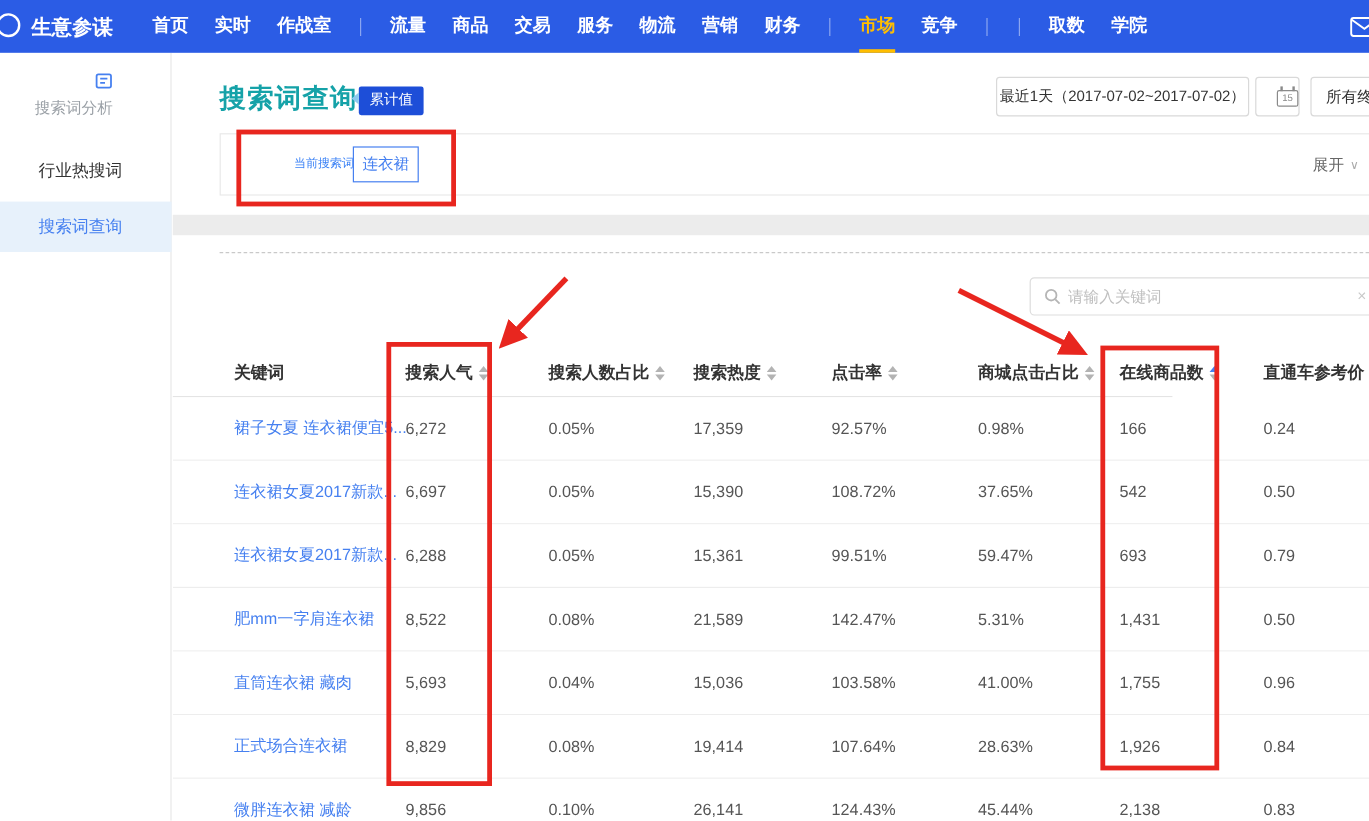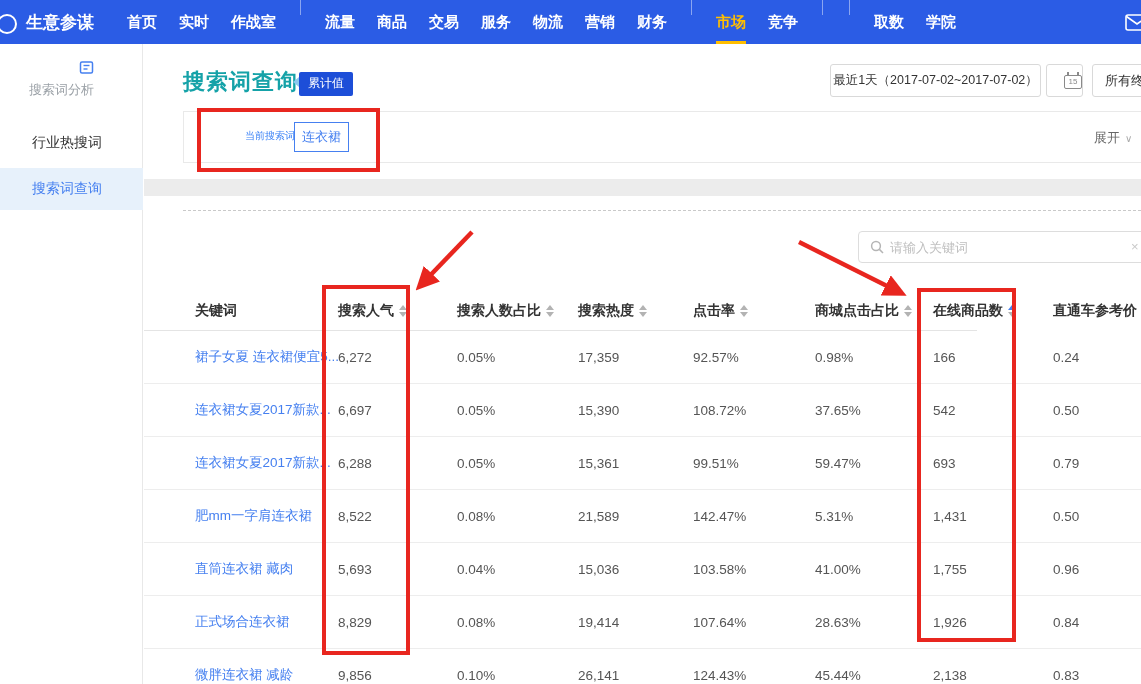--- a/index.html
+++ b/index.html
@@ -3,23 +3,23 @@
 <meta charset="utf-8">
 <style>
   * { margin:0; padding:0; box-sizing:border-box; }
   html,body { width:1141px; height:684px; overflow:hidden; background:#fff;
     font-family:"Liberation Sans","DejaVu Sans",sans-serif; }
   #page { position:relative; width:1141px; height:684px; }
 
   
   .topnav { position:absolute; left:0; top:0; width:1141px; height:44px; background:#2b5ce5;
     display:flex; align-items:center; color:#fff; z-index:5; }
-  .brand { display:flex; align-items:flex-end; font-size:17px; font-weight:bold; margin-left:10px; white-space:nowrap; }
+  .brand { display:flex; align-items:flex-start; font-size:17px; font-weight:bold; margin-left:10px; white-space:nowrap; }
   .brand-circle { width:20px; height:20px; border:2px solid #fff; border-radius:50%; margin-left:-13px; margin-right:9px; flex:0 0 auto; }
-  .nav-items { display:flex; align-items:flex-start; margin-left:22px; height:44px; }
+  .nav-items { display:flex; align-items:center; margin-left:22px; height:44px; }
   .nav-item { padding:0 11px; height:44px; line-height:44px; font-size:15px; font-weight:bold;
     cursor:pointer; position:relative; white-space:nowrap; }
   .nav-item.active { color:#ffbe00; }
   .nav-item.active::after { content:''; position:absolute; left:11px; right:11px; bottom:0; height:3px; background:#ffbe00; }
   .nav-div { width:1px; height:15px; background:rgba(255,255,255,.45); margin:0 13px; }
   .mail-wrap { position:absolute; right:-8px; top:14px; }
 
   
   .sidebar { position:absolute; left:0; top:44px; width:143px; height:640px; background:#fff;
     border-right:1px solid #e8e8e8; z-index:4; }

